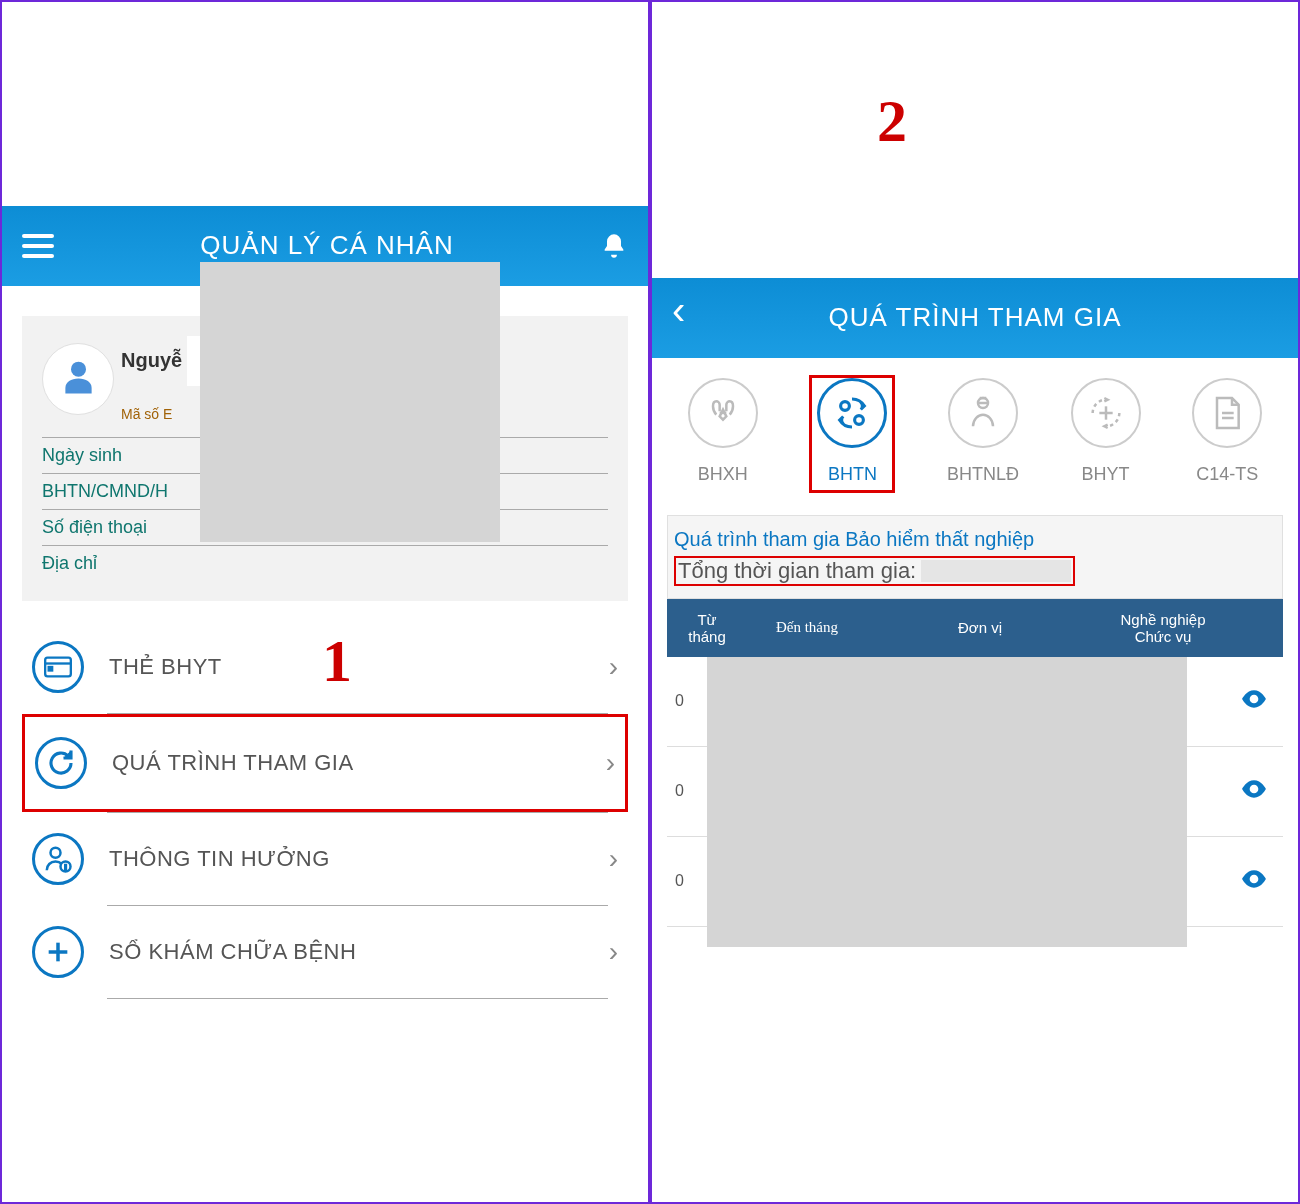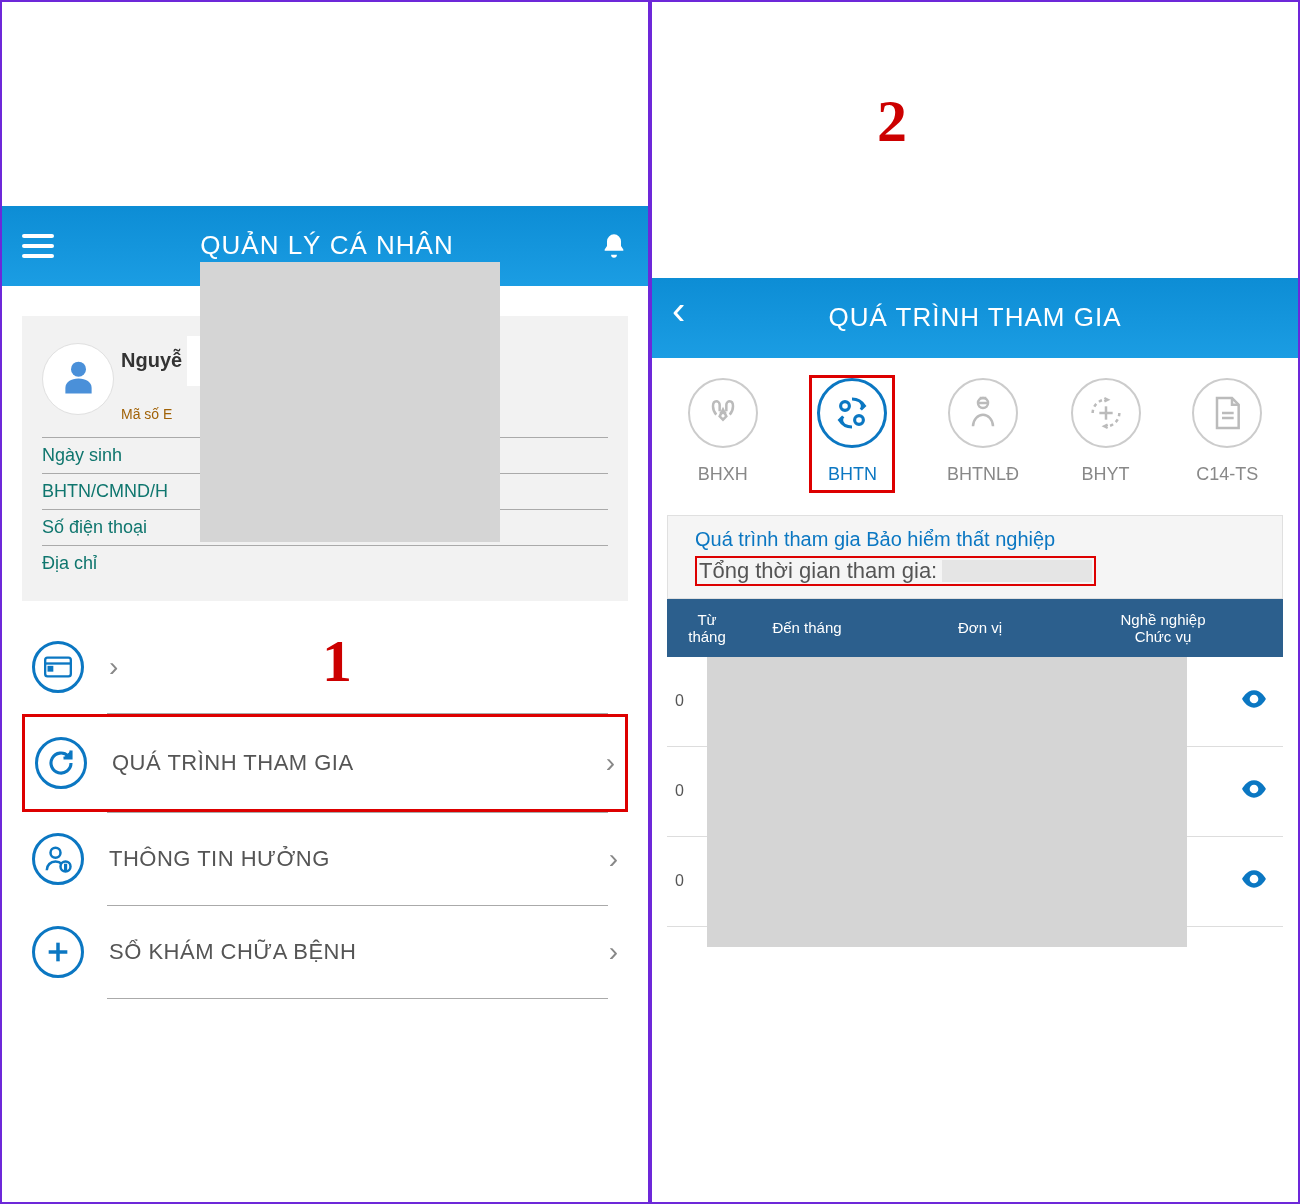--- a/index.html
+++ b/index.html
@@ -42,31 +42,31 @@
     .tab-item { display: flex; flex-direction: column; align-items: center; gap: 16px; cursor: pointer; position: relative; }
     .tab-icon { width: 70px; height: 70px; border-radius: 50%; display: flex; align-items: center; justify-content: center; }
     .tab-icon.inactive { border: 2px solid #ccc; }
     .tab-icon.active { border: 3px solid #0b77c2; }
     .tab-label { font-size: 18px; color: #888; }
     .tab-label.active { color: #0b77c2; }
     .tab-item.highlighted { border: 3px solid #d00; padding: 0 5px 5px; margin: -3px 0; }
     
     .annotation-2 { position: absolute; left: 225px; top: 85px; font-size: 60px; font-weight: bold; color: #c00; font-family: 'Times New Roman', serif; z-index: 10; }
     
-    .section-header { background: #f5f5f5; padding: 12px 27px; margin: 10px 15px 0; border: 1px solid #e0e0e0; }
+    .section-header { background: #f5f5f5; padding: 12px 6px; margin: 10px 15px 0; border: 1px solid #e0e0e0; }
     .section-title { color: #0b77c2; font-size: 20px; }
     .section-subtitle { color: #555; font-size: 22px; margin-top: 5px; display: flex; align-items: center; }
     .section-subtitle.highlighted { border: 2px solid #d00; display: inline-flex; padding: 0 2px; }
     .redact-sub { width: 150px; height: 22px; background: #e5e5e5; margin-left: 5px; }
     
     .table { margin: 0 15px; }
     .table-header { display: flex; background: #2c5f8d; color: #fff; font-size: 15px; }
     .table-header > div { padding: 12px 24px; text-align: center; display: flex; align-items: center; justify-content: center; }
     .col-from { width: 80px; }
-    .col-to { width: 120px; }
+    .col-to { width: 120px; font-family: Liberation Serif, serif; }
     .col-unit { flex: 1; }
     .col-job { width: 140px; }
     .col-eye { width: 50px; }
     
     .table-body { position: relative; }
     .table-row { display: flex; border-bottom: 1px solid #ddd; min-height: 90px; align-items: center; }
     .table-row > div { padding: 8px; font-size: 16px; color: #555; }
     .eye-icon { color: #0b77c2; font-size: 24px; }
     .redact-table { position: absolute; left: 40px; top: 0; width: 480px; height: 290px; background: #d5d5d5; z-index: 5; }
     
@@ -125,20 +125,21 @@
 
   <div class="menu-list">
     <div class="menu-item">
       <div class="menu-item-icon">
         <svg width="28" height="22" viewBox="0 0 24 18" fill="none" stroke="#0b77c2" stroke-width="2">
           <rect x="1" y="1" width="22" height="16" rx="2"></rect>
           <line x1="1" y1="6" x2="23" y2="6"></line>
           <rect x="4" y="9" width="3" height="3" fill="#0b77c2"></rect>
         </svg>
       </div>
+      <span class="menu-item-label">THẺ BHYT</span>
       <span class="menu-item-chevron">›</span>
     </div>
     <div class="menu-underline"></div>
 
     <div class="menu-item highlighted">
       <div class="menu-item-icon">
         <svg width="30" height="30" viewBox="0 0 24 24" fill="none" stroke="#0b77c2" stroke-width="2.5">
           <path d="M20 12a8 8 0 1 1-2.3-5.6L20 4"></path>
           <polyline points="20 2 20 8 14 8" fill="#0b77c2"></polyline>
         </svg>

